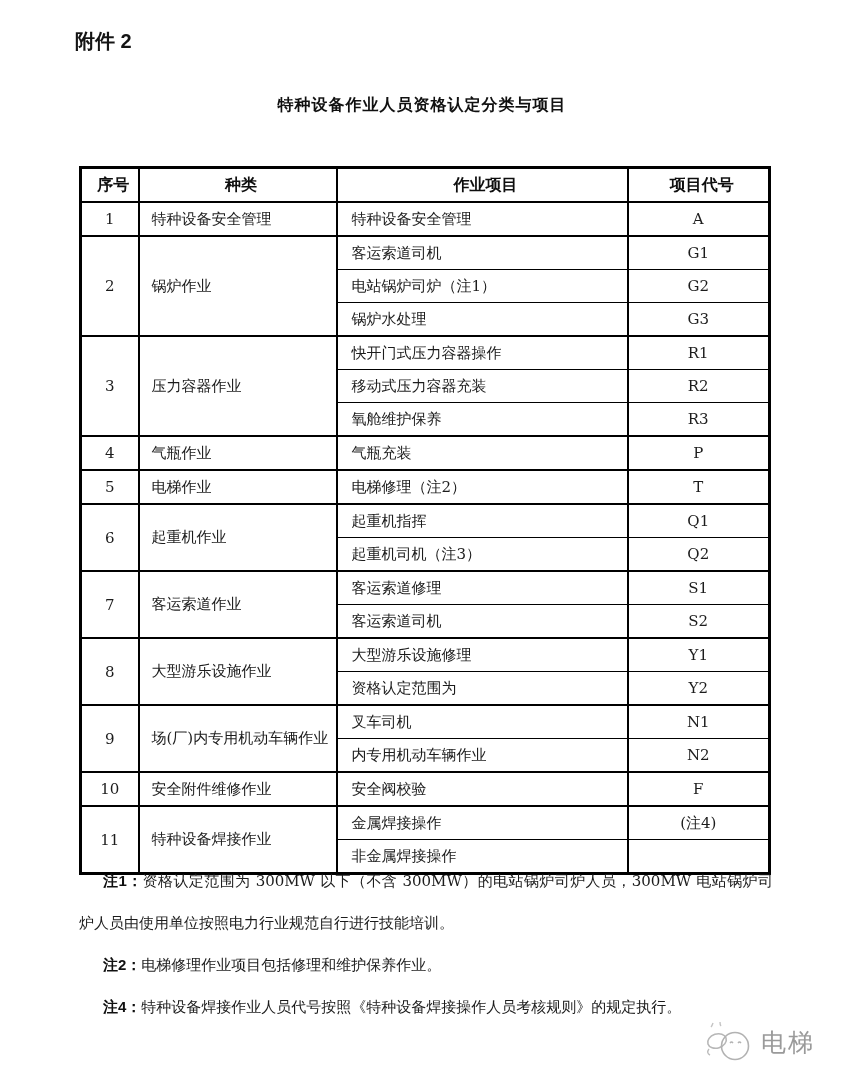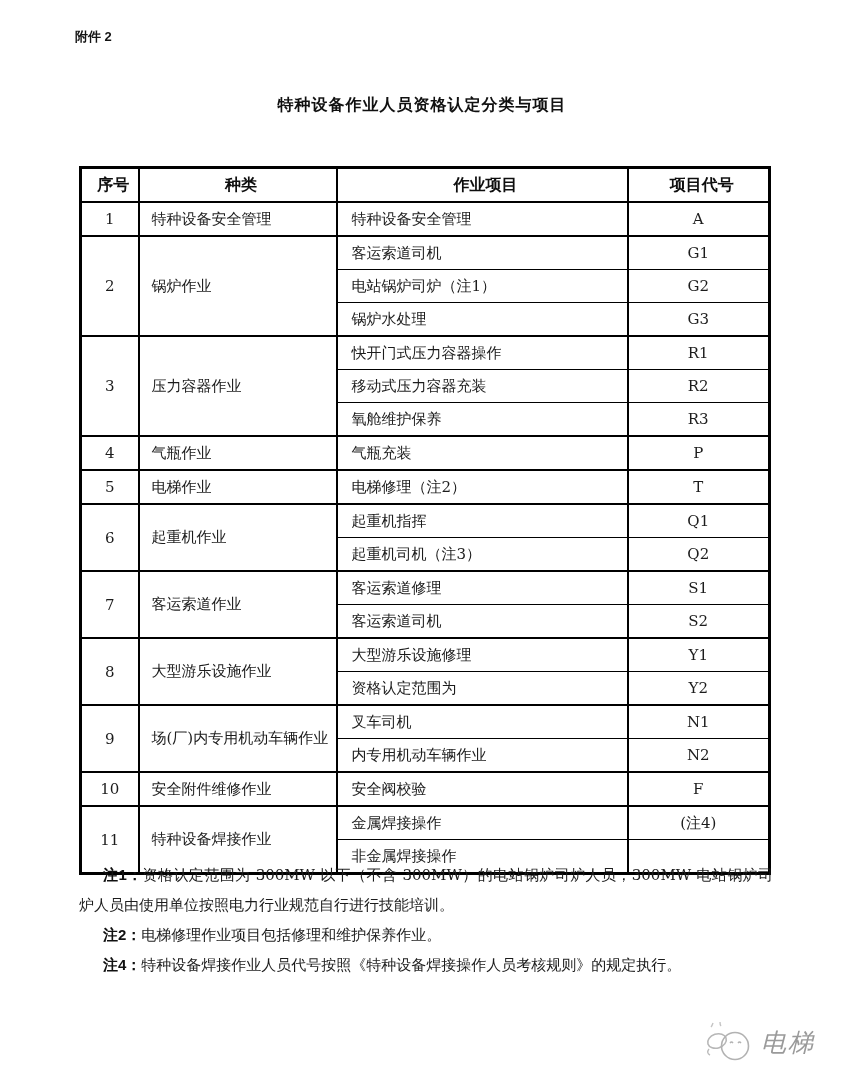--- a/index.html
+++ b/index.html
@@ -7,21 +7,21 @@
     position:relative;
     width:844px;height:1082px;
     background:#ffffff;
     font-family:"DejaVu Serif", serif;
     color:#1c1c1c;
     overflow:hidden;
   }
   .attachment{
     position:absolute;left:75px;top:28px;
     font-family:"Liberation Sans", sans-serif;
-    font-weight:bold;font-size:13px;color:#141414;
+    font-weight:bold;font-size:20px;color:#141414;
   }
   .title{
     position:absolute;left:0;top:95px;width:100%;
     text-align:center;
     font-family:"Liberation Sans", sans-serif;
     font-weight:bold;font-size:16px;color:#101010;
     letter-spacing:1px;
   }
   table.qual{
     position:absolute;left:79px;top:166px;
@@ -41,36 +41,36 @@
     font-weight:bold;font-size:16px;text-align:center;
     border-bottom-width:2px;color:#0e0e0e;padding-left:7px;
   }
   .qual tr.group-start td{border-top-width:2px;}
   td.col-no{text-align:center;}
   td.col-cat{text-align:left;padding-left:12px;}
   td.col-proj{text-align:left;padding-left:14px;}
   td.col-code{text-align:center;font-family:"DejaVu Serif", serif;}
   .notes{
     position:absolute;left:79px;top:860px;width:694px;
-    font-size:15px;line-height:30px;color:#1c1c1c;
+    font-size:15px;line-height:42px;color:#1c1c1c;
     text-align:justify;
   }
   .notes p{margin:0;text-indent:1.6em;}
   .notes .note-label{
     font-family:"Liberation Sans", sans-serif;
     font-weight:bold;color:#101010;
   }
   .watermark{
     position:absolute;left:704px;top:1020px;
     display:flex;align-items:center;gap:5px;
     user-select:none;
   }
   .watermark .wm-text{
     font-family:"Liberation Sans", sans-serif;
-    font-size:25px;letter-spacing:2px;color:#9a9a9a;font-style:italic;
+    font-size:25px;letter-spacing:2px;color:#9a9a9a;
   }
   .wm-icon svg{display:block;}
 </style>
 </head>
 <body>
 
 <div class="page">
 
   <div class="attachment">附件 2</div>
 

